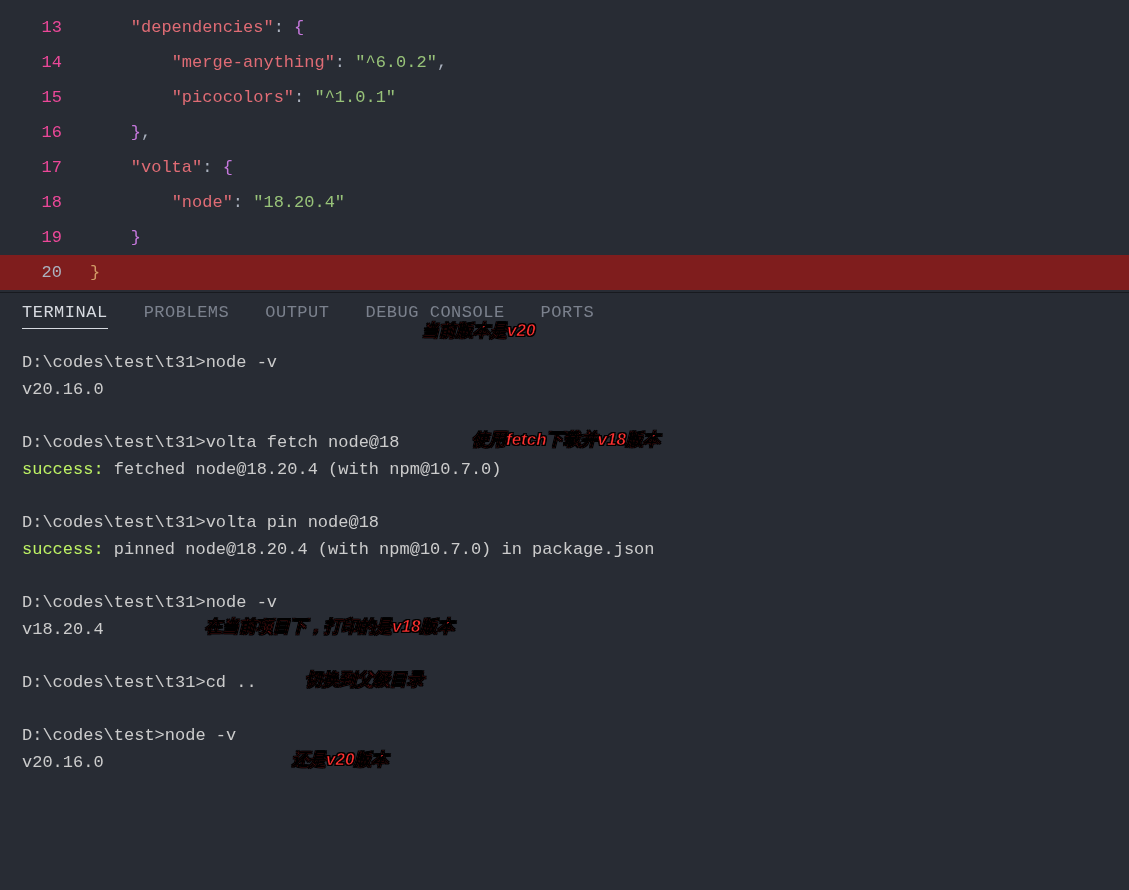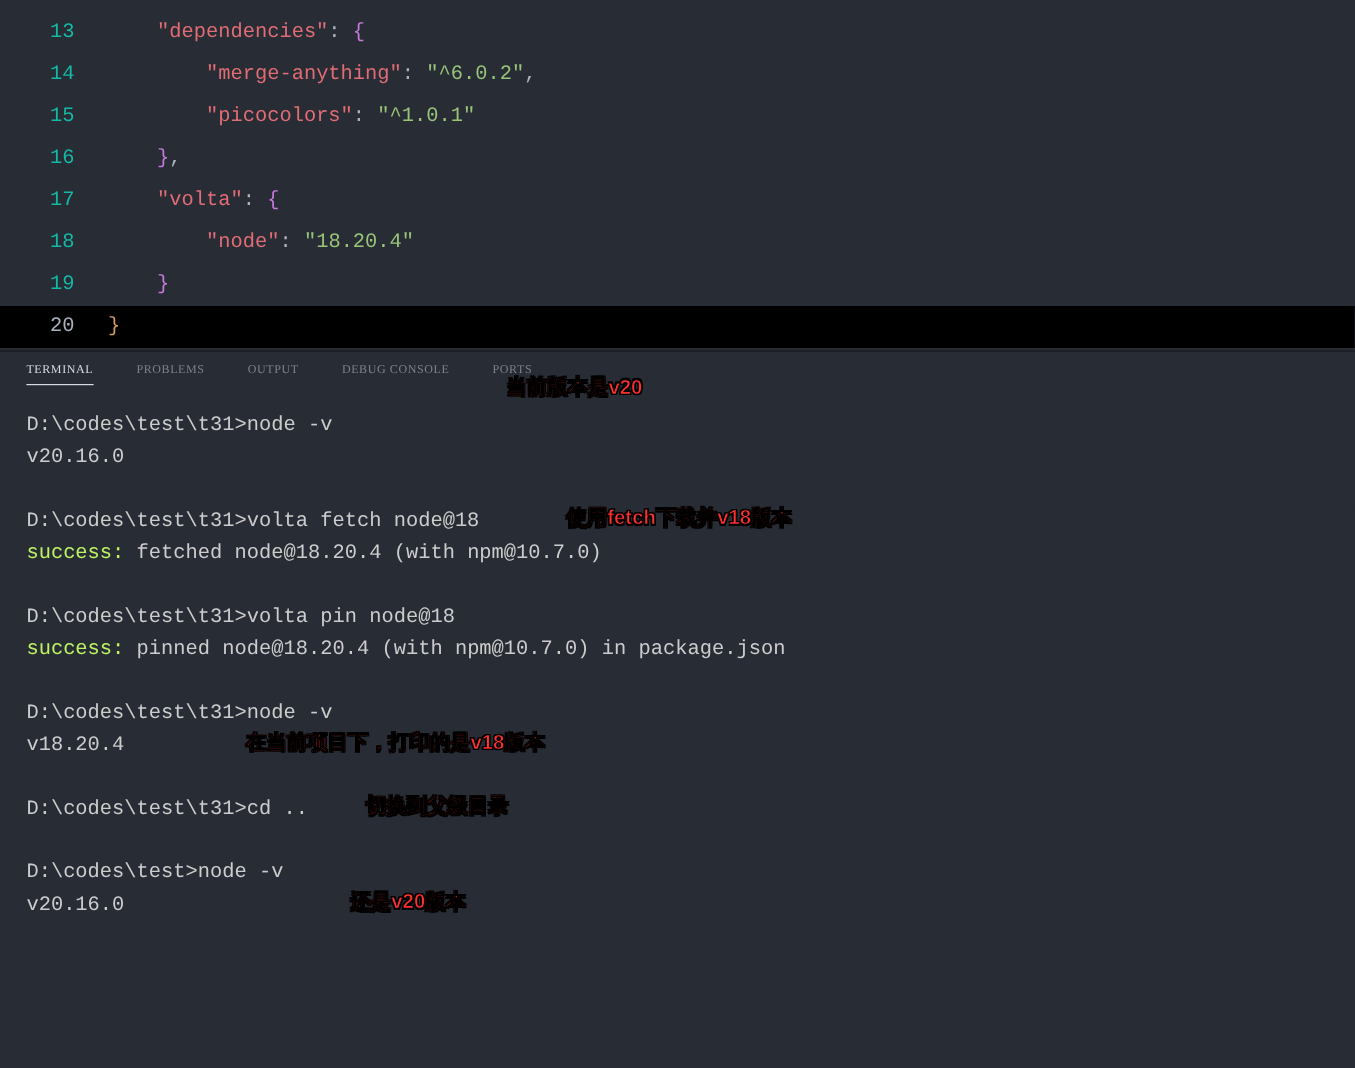--- a/index.html
+++ b/index.html
@@ -12,43 +12,43 @@
     height:890px;
     overflow:hidden;
   }
   .editor { padding-top:10px; }
   .code-line {
     display:flex;
     height:35px;
     align-items:center;
     line-height:35px;
   }
-  .code-line.hl { background:#000000; }
+  .code-line.hl { background:#7f1d1d; }
   .gutter {
     width:90px;
     text-align:right;
     padding-right:28px;
-    color:#14b8a6;
+    color:#ec4899;
     font-weight:500;
     user-select:none;
   }
   .hl .gutter { color:#abb2bf; }
   .code { white-space:pre; }
   .k-key   { color:#e06c75; }
   .k-str   { color:#98c379; }
   .k-punc  { color:#abb2bf; }
   .k-brace { color:#c678dd; }
   .k-bracey{ color:#d19a66; }
 
   .panel-tabs {
     display:flex;
     padding:10px 22px 0 22px;
     gap:36px;
-    font-family:Liberation Serif, serif;
-    font-size:10px;
+    font-family:Liberation Mono, monospace;
+    font-size:17px;
     letter-spacing:0.5px;
     color:#7b818d;
     border-top:1px solid #181a1f;
     margin-top:2px;
   }
   .panel-tab { padding-bottom:6px; cursor:pointer; }
   .panel-tab.active { color:#d7dae0; border-bottom:1px solid #d7dae0; }
 
   .terminal {
     padding:20px 22px 0 22px;
@@ -64,20 +64,21 @@
     color:#ff3131;
     font-family:'Microsoft YaHei','PingFang SC',sans-serif;
     font-weight:700;
     font-size:17px;
     -webkit-text-stroke:0.6px #000;
     text-shadow:
       -1px -1px 0 #000, 1px -1px 0 #000,
       -1px  1px 0 #000, 1px  1px 0 #000;
     white-space:nowrap;
     pointer-events:none;
+    font-style:italic;
   }
 </style>
 </head>
 <body>
 
 <div class="editor" id="editor">
     <div class="code-line">
       <div class="gutter">13</div>
       <div class="code">    <span class="k-key">"dependencies"</span><span class="k-punc">: </span><span class="k-brace">{</span></div>
     </div>

